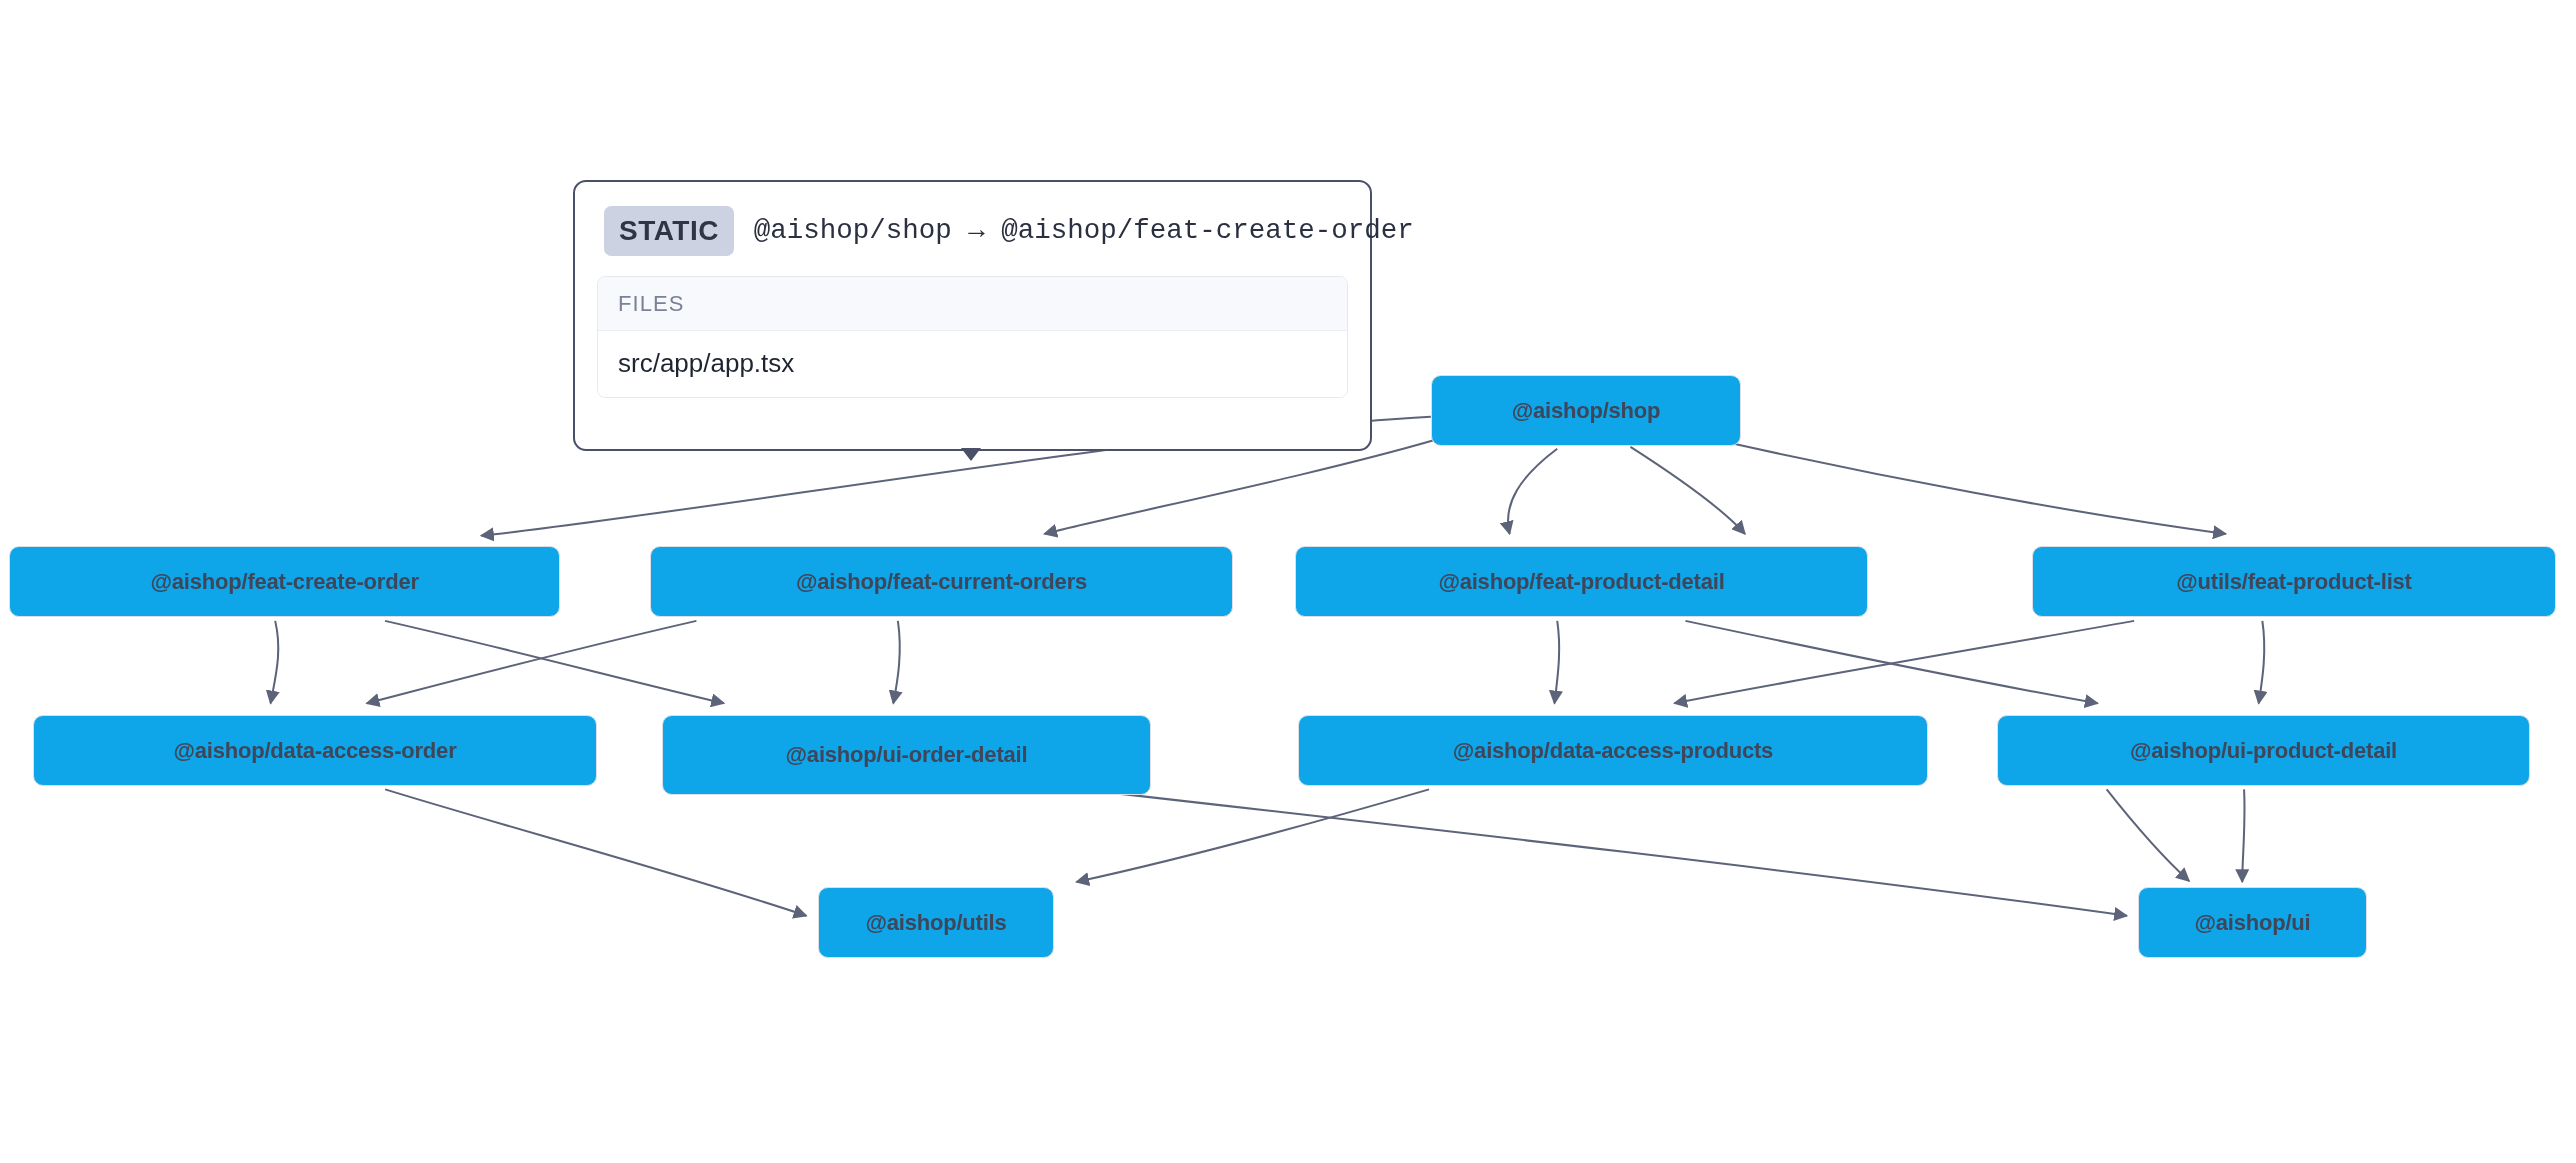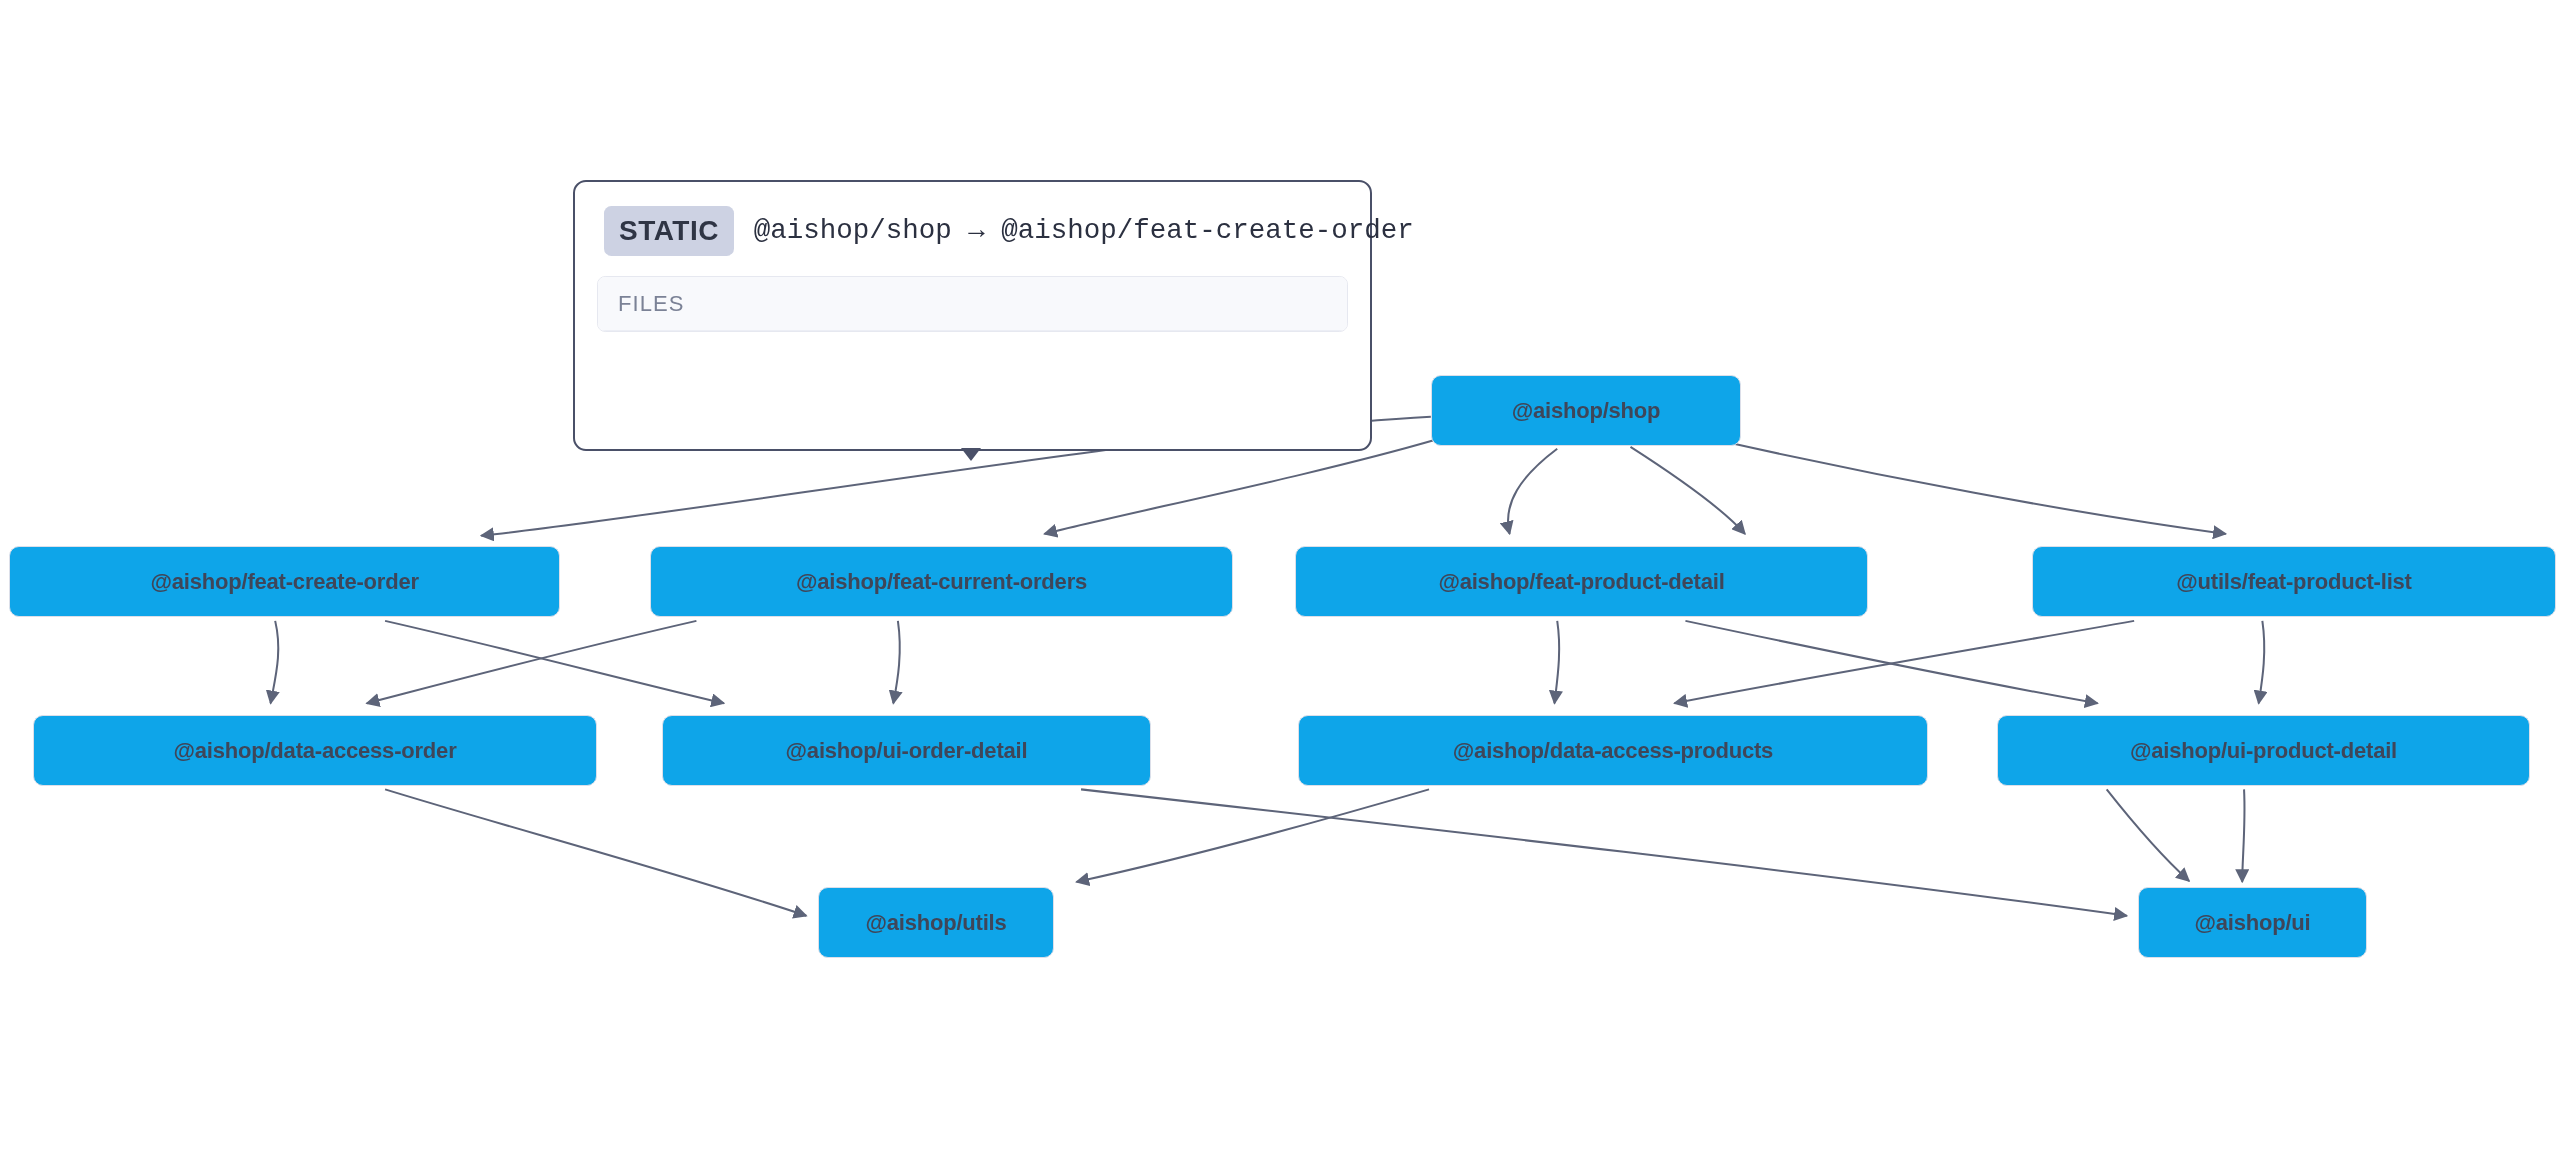--- a/index.html
+++ b/index.html
@@ -184,21 +184,21 @@
   </div>
 
   <div class="node" style="left:2032px; top:546px; width:524px; height:71px;">
     <span>@utils/feat-product-list</span>
   </div>
 
   <div class="node" style="left:33px; top:715px; width:564px; height:71px;">
     <span>@aishop/data-access-order</span>
   </div>
 
-  <div class="node" style="left:662px; top:715px; width:489px; height:71px;">
+  <div class="node" style="left:662px; top:715px; width:489px; height:80px;">
     <span>@aishop/ui-order-detail</span>
   </div>
 
   <div class="node" style="left:1298px; top:715px; width:630px; height:71px;">
     <span>@aishop/data-access-products</span>
   </div>
 
   <div class="node" style="left:1997px; top:715px; width:533px; height:71px;">
     <span>@aishop/ui-product-detail</span>
   </div>
@@ -211,18 +211,19 @@
     <span>@aishop/ui</span>
   </div>
 
   <div id="tooltip">
     <div id="tooltip-header">
       <span id="static-badge">STATIC</span>
       <span id="tooltip-title">@aishop/shop → @aishop/feat-create-order</span>
     </div>
     <div id="files-panel">
       <div id="files-header">FILES</div>
+      <div class="file-row">src/app/app.tsx</div>
     </div>
   </div>
   <div id="tooltip-tail"></div>
 
 </div>
 
 
 </body></html>

